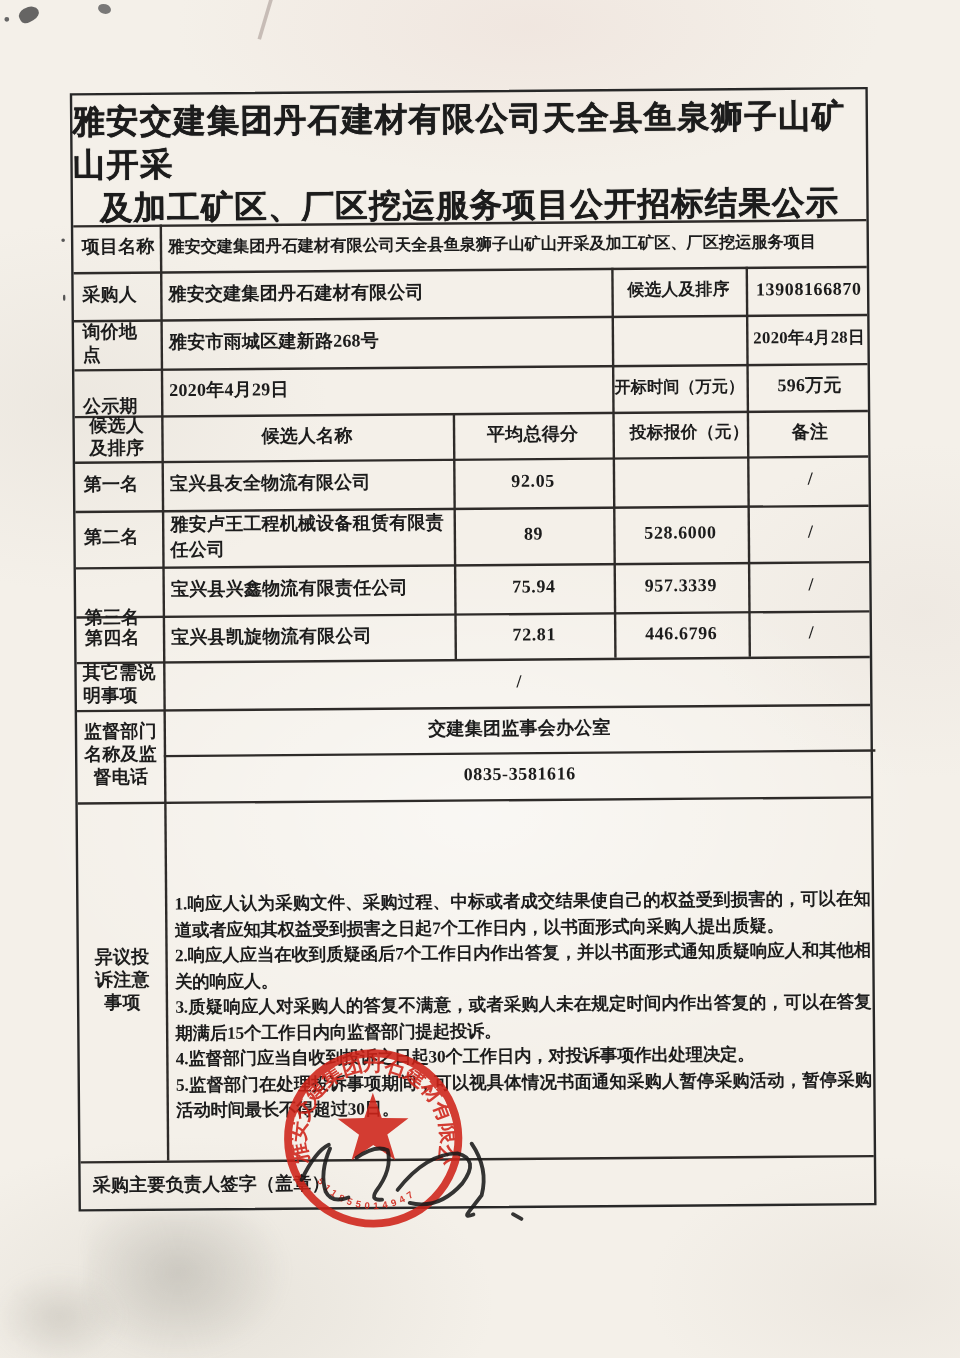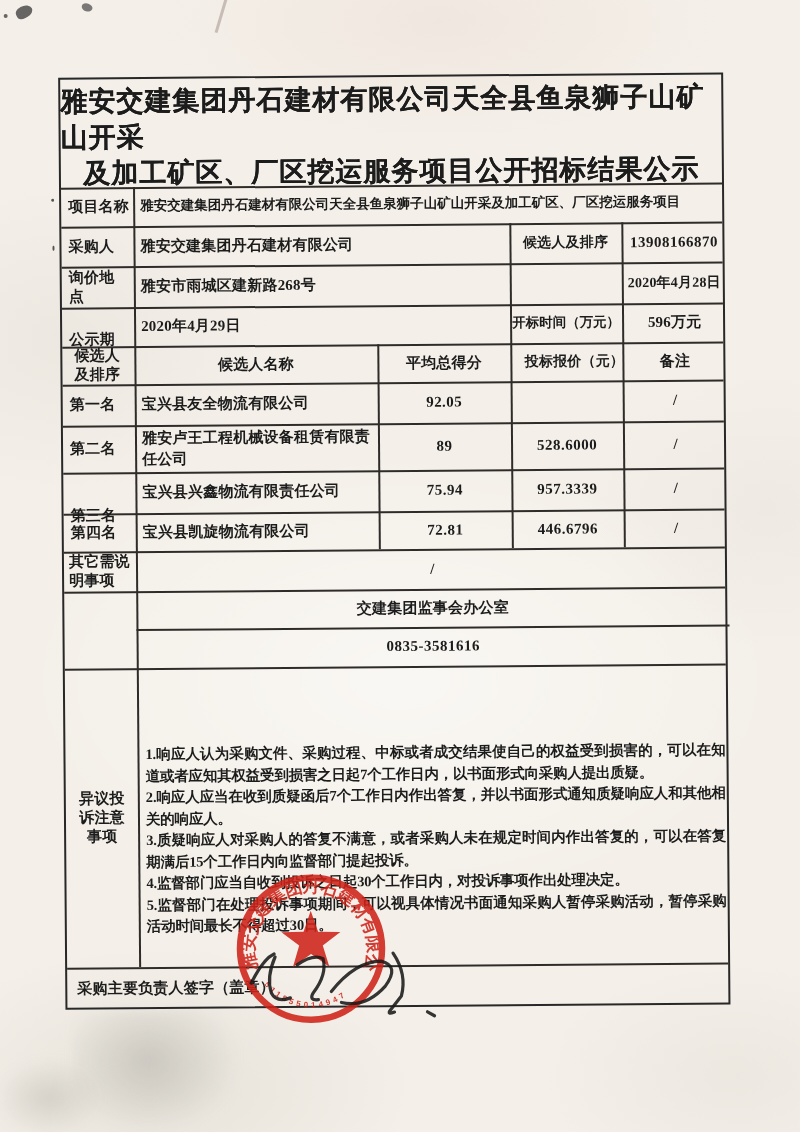--- a/index.html
+++ b/index.html
@@ -148,20 +148,21 @@
 
     <div class="cell pad" style="left:0;top:434px;width:72px;height:38px;">第四名</div>
     <div class="cell pad" style="left:72px;top:434px;width:243px;height:38px;">宝兴县凯旋物流有限公司</div>
     <div class="cell center num" style="left:315px;top:434px;width:133px;height:38px;">72.81</div>
     <div class="cell center num" style="left:448px;top:434px;width:112px;height:38px;">446.6796</div>
     <div class="cell center" style="left:560px;top:434px;width:105px;height:38px;">/</div>
 
     <div class="cell" style="left:0;top:472px;width:72px;height:40px;padding:0 5px;box-sizing:border-box;">其它需说明事项</div>
     <div class="cell center" style="left:72px;top:472px;width:593px;height:40px;">/</div>
 
+    <div class="cell center" style="left:0;top:512px;width:72px;height:77px;padding:0 4px;box-sizing:border-box;">监督部门名称及监督电话</div>
     <div class="cell center" style="left:72px;top:512px;width:593px;height:38px;">交建集团监事会办公室</div>
     <div class="cell center num" style="left:72px;top:550px;width:593px;height:39px;">0835-3581616</div>
 
     <div class="cell center" style="left:0;top:589px;width:72px;height:299px;padding:0 6px;box-sizing:border-box;">异议投诉注意事项</div>
     <div id="objection-text">
       <div>1.响应人认为采购文件、采购过程、中标或者成交结果使自己的权益受到损害的，可以在知道或者应知其权益受到损害之日起7个工作日内，以书面形式向采购人提出质疑。</div>
       <div>2.响应人应当在收到质疑函后7个工作日内作出答复，并以书面形式通知质疑响应人和其他相关的响应人。</div>
       <div>3.质疑响应人对采购人的答复不满意，或者采购人未在规定时间内作出答复的，可以在答复期满后15个工作日内向监督部门提起投诉。</div>
       <div>4.监督部门应当自收到投诉之日起30个工作日内，对投诉事项作出处理决定。</div>
       <div>5.监督部门在处理投诉事项期间，可以视具体情况书面通知采购人暂停采购活动，暂停采购活动时间最长不得超过30日。</div>

